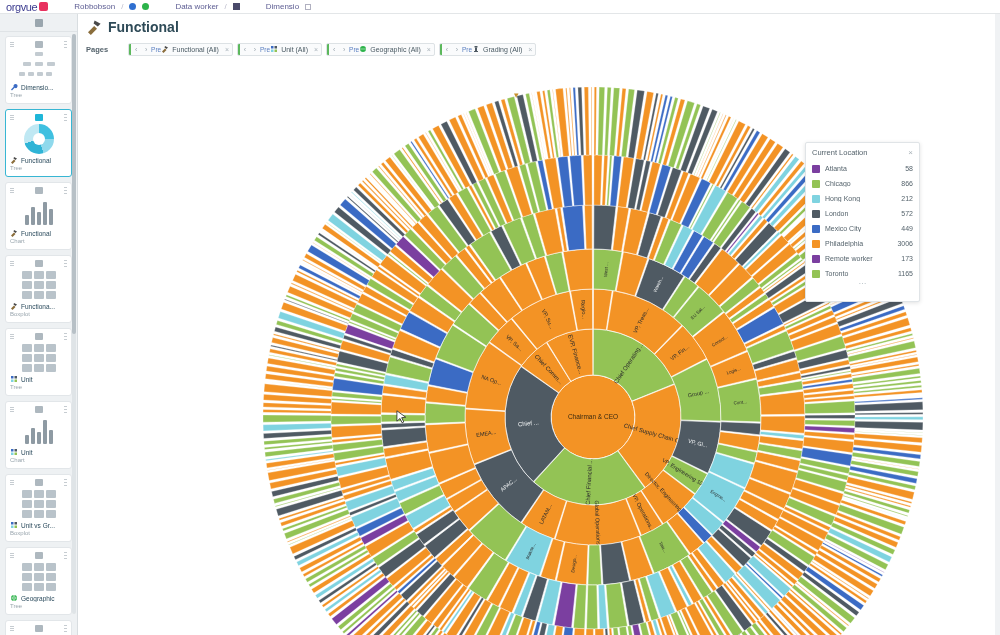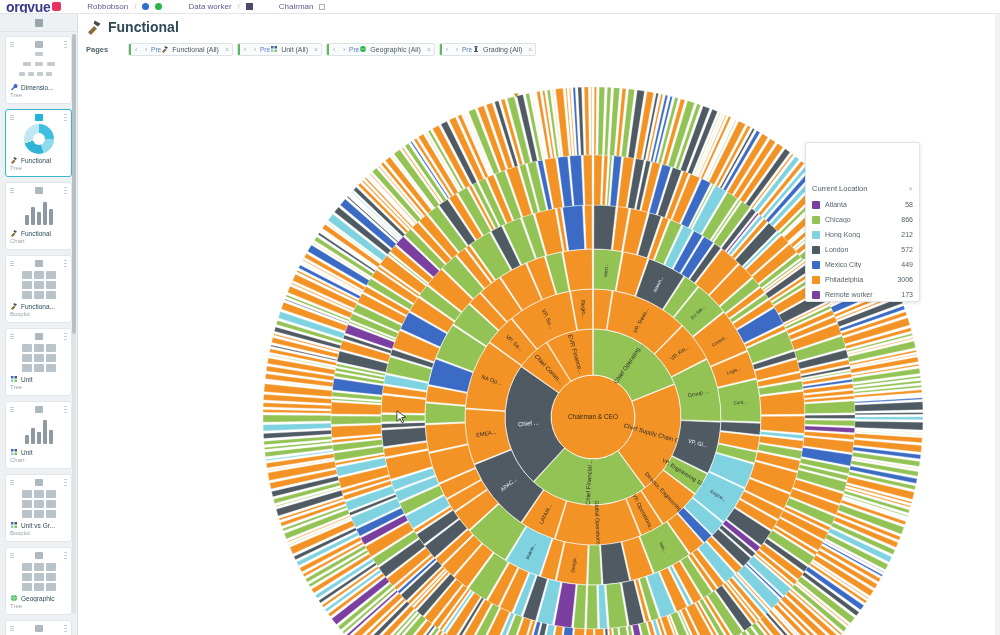--- a/index.html
+++ b/index.html
@@ -10,21 +10,21 @@
   }
   #app{ position:relative; width:1000px; height:635px; overflow:hidden; background:#fff;}
 
   
   .topbar{
     position:absolute; top:0; left:0; width:1000px; height:14px;
     background:#ffffff; border-bottom:1px solid #e3e6e8;
     display:flex; align-items:center; gap:6px; padding:0 6px;
     font-size:8px; color:#6a4fa3; overflow:hidden; white-space:nowrap;
   }
-  .brand{ font-weight:bold; font-size:14px; color:#3b3b8f; letter-spacing:-.4px;
+  .brand{ font-weight:normal; font-size:11px; color:#3b3b8f; letter-spacing:-.4px;
           display:flex; align-items:center; gap:2px;}
   .brand .bmark{ display:inline-block; width:9px;height:9px;background:#e8315f;
                  border-radius:2px; }
   .crumb{ color:#5d5d93; font-size:8px;margin-left:20px; }
   .crumb-sep{ color:#b9b9c9; font-size:8px; }
   .dot{ width:7px;height:7px;border-radius:50%; display:inline-block;}
   .dot.green{ background:#2cb34a;}
   .dot.blue{ background:#2f6fd0;}
   .sq{ width:7px;height:7px;display:inline-block;background:#4a4a6a;}
   .ghost-box{ width:6px;height:6px;border:1px solid #b0b0c0; display:inline-block;}
@@ -97,21 +97,21 @@
   
   .canvas{ position:absolute; left:0; top:58px; width:922px; height:563px; overflow:hidden;}
   svg.sun{ position:absolute; left:105px; top:-40px; }
 
   
   .legend{
     position:absolute; left:727px; top:70px; width:115px; height:160px;
     background:#fff; border:1px solid #e0e4e7; border-radius:2px;
     box-shadow:0 1px 4px rgba(0,0,0,.12); padding:5px 6px; overflow:hidden;
   }
-  .legend-head{ display:flex; align-items:flex-end; justify-content:space-between; margin-bottom:4px;margin-top:36px;}
+  .legend-head{ display:flex; align-items:flex-end; justify-content:space-between; margin-bottom:4px;}
   .legend-title{ font-size:7.5px; color:#55636c;}
   .legend-close{ font-size:8px; color:#a8b2b8; cursor:pointer;}
   .lrow{ display:flex; align-items:center; height:15px; font-size:7px; color:#55636c;}
   .lsw{ width:8px;height:8px; border-radius:1px; margin-right:5px; flex:0 0 auto;}
   .lname{ flex:1; white-space:nowrap; overflow:hidden;}
   .lval{ text-align:right; font-size:7px; color:#55636c;}
   .legend-more{ text-align:center; font-size:8px; color:#b7c0c6; line-height:6px;}
 
   .cursor{ position:absolute; left:318px; top:338px; width:13px;height:16px; pointer-events:none;}
   .tick{ position:absolute; left:436px; top:18px; font-size:9px; color:#c8902a;}
@@ -127,21 +127,21 @@
       <span>orgvue</span>
       <span class="bmark"></span>
     </span>
     <span class="crumb">Robbobson</span>
     <span class="crumb-sep">/</span>
     <span class="dot blue"></span>
     <span class="dot green"></span>
     <span class="crumb">Data worker</span>
     <span class="crumb-sep">/</span>
     <span class="sq"></span>
-    <span class="crumb">Chairman</span>
+    <span class="crumb">Dimensio</span>
     <span class="ghost-box"></span>
   </div>
 
   <div class="sidebar">
     <div class="sb-top">
       <span class="chip"></span>
     </div>
     <div class="sb-list">
 
       <div class="card">

